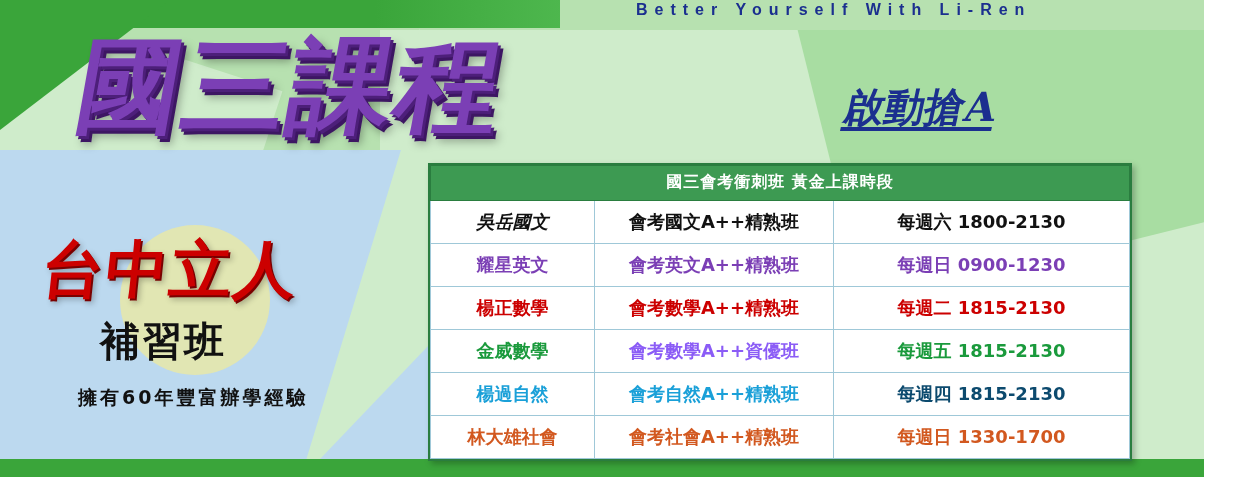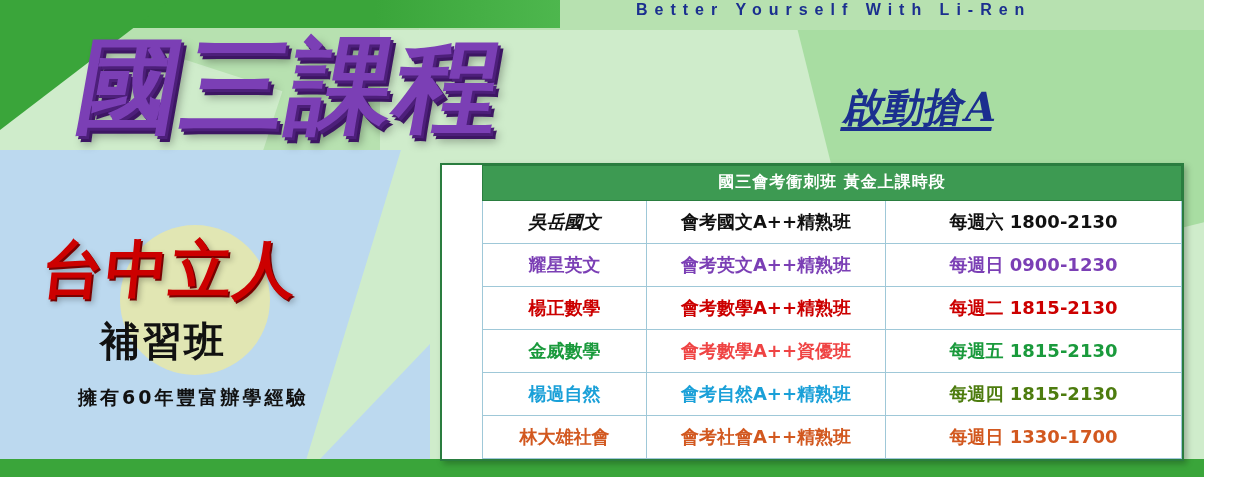--- a/index.html
+++ b/index.html
@@ -129,25 +129,24 @@
   }
   .logo-url{
     position:absolute;left:78px;top:407px;
     font-family:"Liberation Sans",sans-serif;
     font-size:18px;font-weight:bold;color:#111;
     letter-spacing:.5px;white-space:nowrap;
   }
 
   
   .table-wrap{
-    position:absolute;left:440px;top:163px;width:700px;
+    position:absolute;left:428px;top:163px;width:700px;
     border:2px solid #2a7d3f;
     background:#ffffff;
     box-shadow:3px 3px 6px rgba(0,0,0,.25);
-    padding-left:40px;
   }
   table{border-collapse:collapse;width:100%;}
   th.hdr{
     background:#3d9a52;color:#ffffff;
     font-family:"DejaVu Sans","Liberation Sans",sans-serif;
     font-size:16px;font-weight:bold;
     padding:6px 0 7px;
     letter-spacing:1px;
     border:1px solid #2a7d3f;
   }
@@ -206,27 +205,27 @@
             <td class="c2" style="color: rgb(123, 63, 181);">會考英文A++精熟班</td>
             <td class="c3" style="color: rgb(123, 63, 181);">每週日 0900-1230</td>
           </tr>
           <tr>
             <td class="c1" style="color: rgb(204, 0, 0);">楊正數學</td>
             <td class="c2" style="color: rgb(204, 0, 0);">會考數學A++精熟班</td>
             <td class="c3" style="color: rgb(204, 0, 0);">每週二 1815-2130</td>
           </tr>
           <tr>
             <td class="c1" style="color: rgb(26, 154, 60);">金威數學</td>
-            <td class="c2" style="color: #ef4444; margin-left: 48px;">會考數學A++資優班</td>
+            <td class="c2" style="color: #8b5cf6; margin-left: 48px;">會考數學A++資優班</td>
             <td class="c3" style="color: rgb(26, 154, 60);">每週五 1815-2130</td>
           </tr>
           <tr>
             <td class="c1" style="color: rgb(26, 160, 216);">楊過自然</td>
             <td class="c2" style="color: rgb(26, 160, 216);">會考自然A++精熟班</td>
-            <td class="c3" style="color: #4d7c0f;">每週四 1815-2130</td>
+            <td class="c3" style="color: #0c4a6e;">每週四 1815-2130</td>
           </tr>
           <tr>
             <td class="c1" style="color: rgb(210, 88, 31);">林大雄社會</td>
             <td class="c2" style="color: rgb(210, 88, 31);">會考社會A++精熟班</td>
             <td class="c3" style="color: rgb(210, 88, 31);">每週日 1330-1700</td>
           </tr>
         </tbody>
     </table>
   </div>
 

